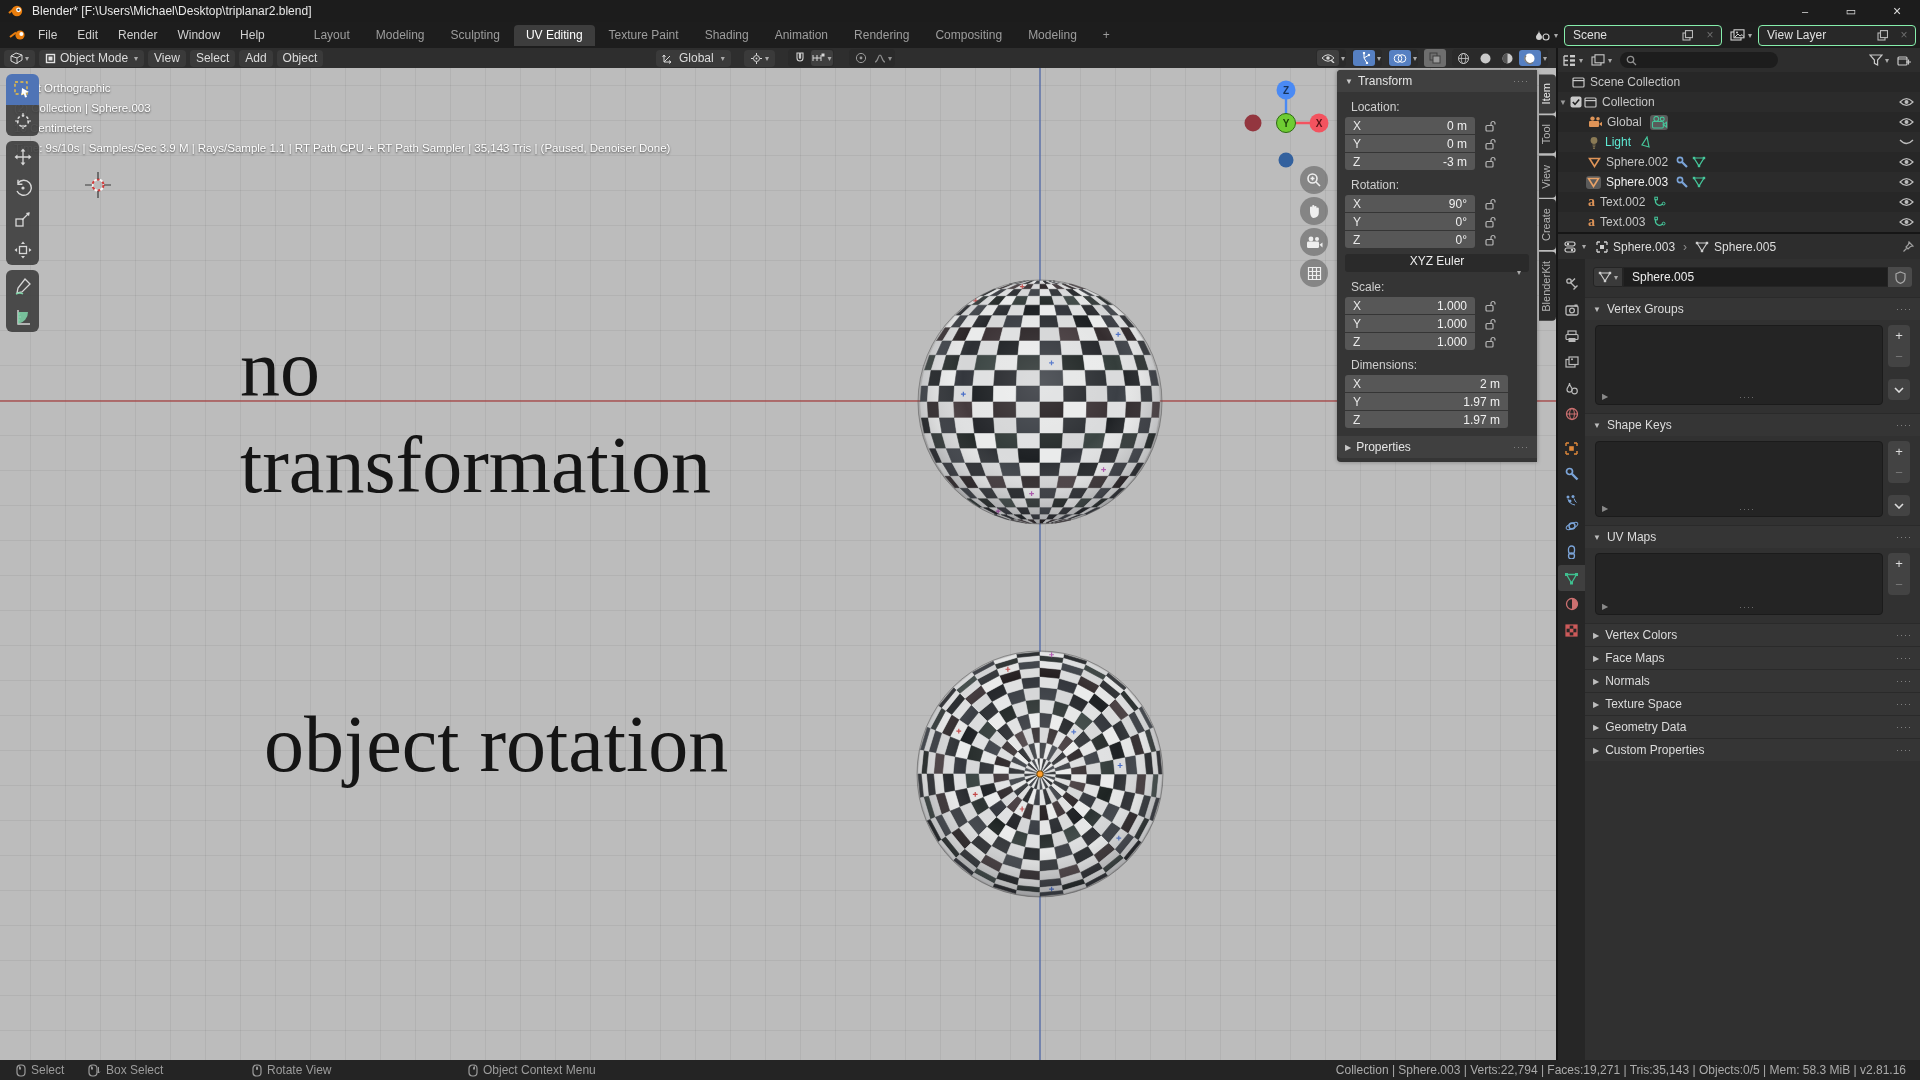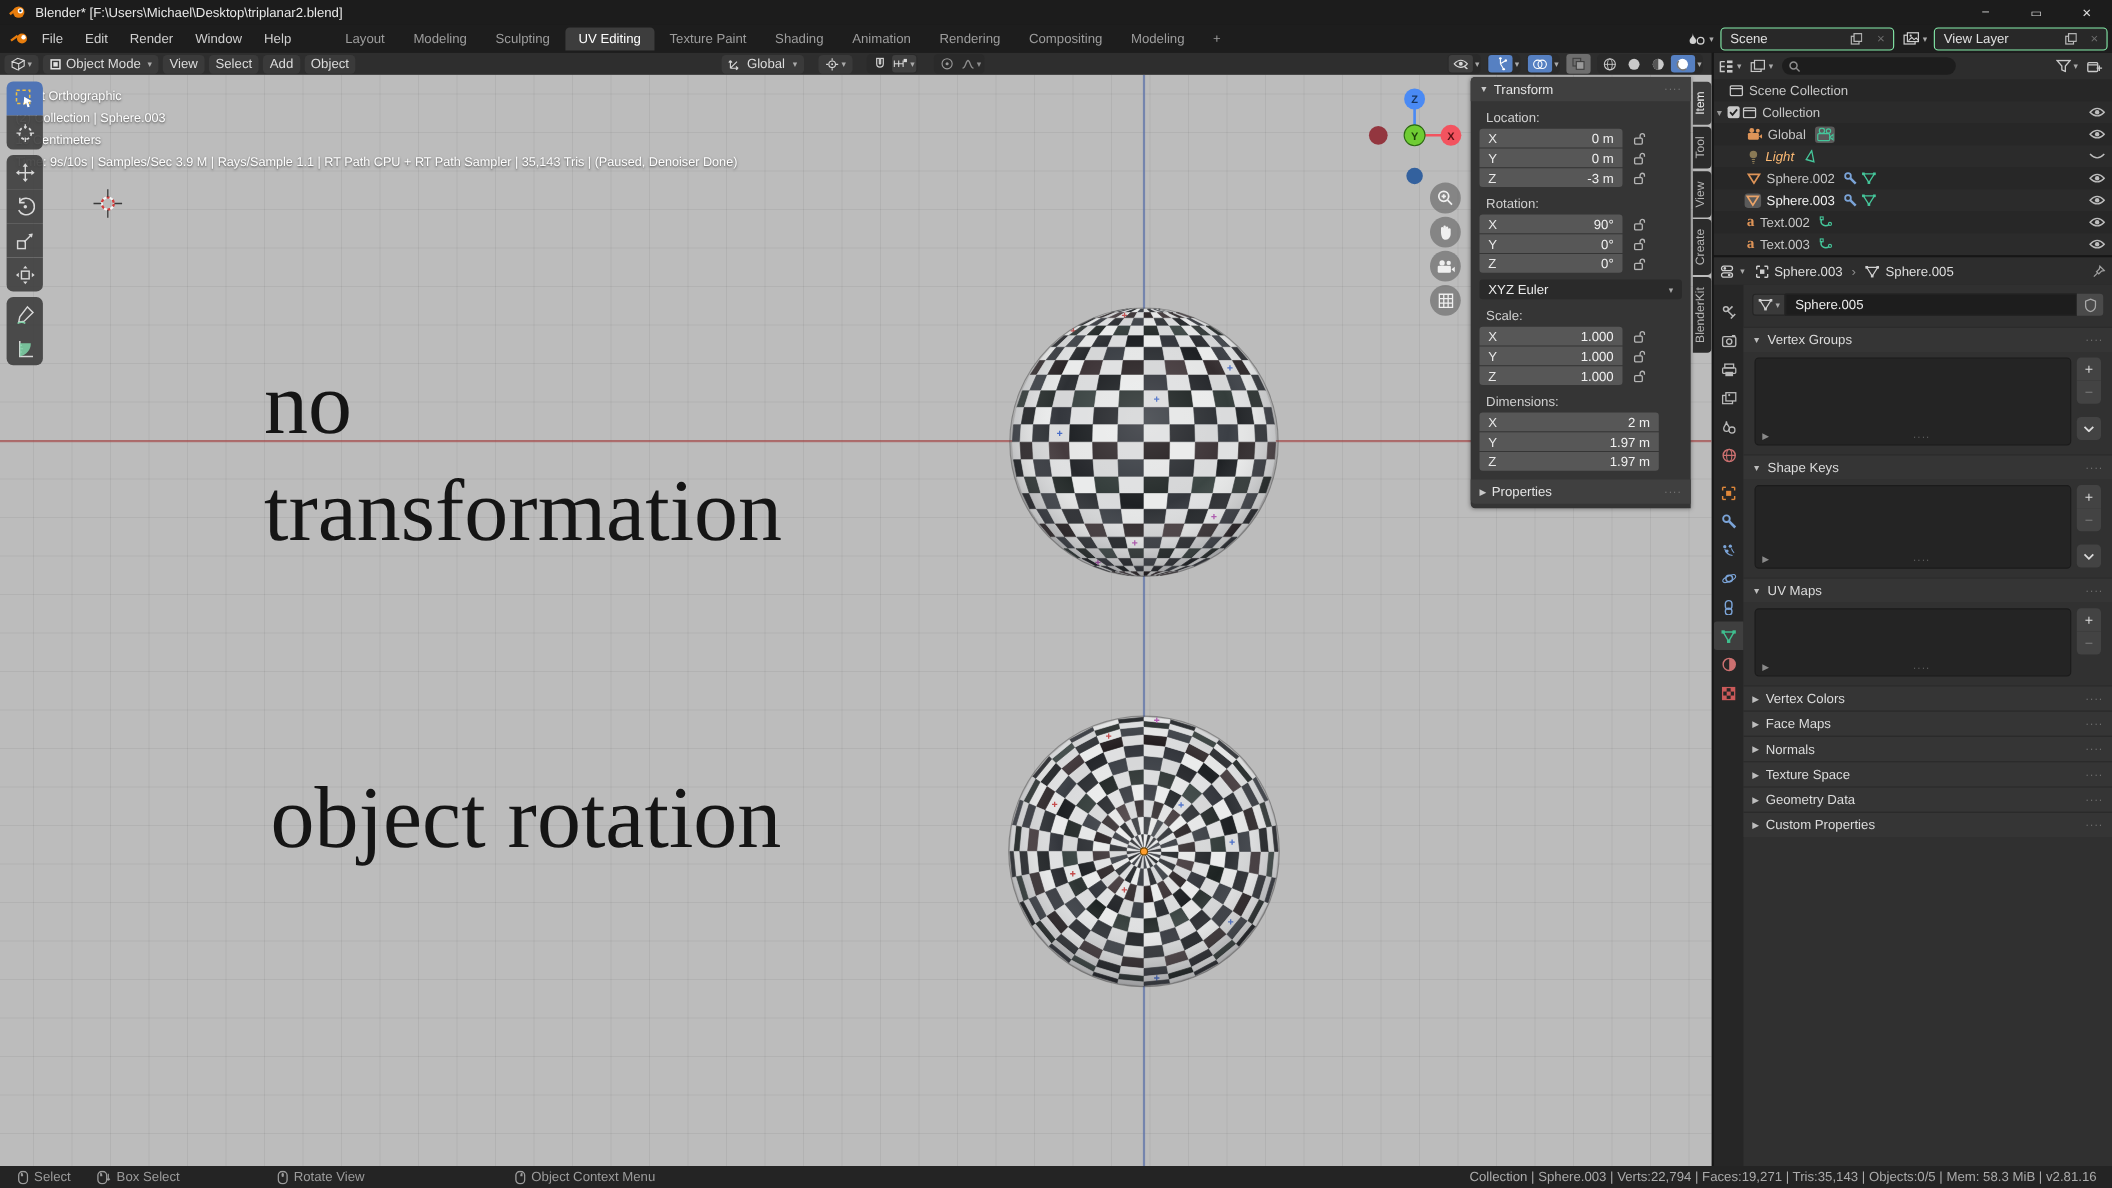--- a/index.html
+++ b/index.html
@@ -52,35 +52,35 @@
   .nlabel{color:#cfcfcf;margin:8px 0 3px 14px;}
   .frow{display:flex;align-items:center;margin:0 0 1px 8px;}
   .nfield{display:flex;height:17px;background:#575757;align-items:center;padding:0 8px;color:#f0f0f0;}
   .nfield .ax{width:20px;color:#e8e8e8;}
   .nfield .val{margin-left:auto;}
   .w130{width:114px;}
   .w163{width:147px;}
   .rtop{border-radius:3px 3px 0 0;}
   .rbot{border-radius:0 0 3px 3px;}
   .lock{margin-left:10px;}
-  .dd{display:flex;align-items:center;height:18px;background:#2a2a2a;border-radius:3px;margin:6px 8px 2px;padding:0 8px;color:#ececec;}
+  .dd{display:flex;align-items:center;height:18px;background:#2a2a2a;border-radius:3px;margin:6px 8px 2px;padding:0 8px;color:#ececec;flex-direction:column;}
   .dd .chev{margin-left:auto;}
   
   #vtabs{position:absolute;left:1539px;top:6px;width:17px;display:flex;flex-direction:column;}
   .vtab{writing-mode:vertical-rl;transform:rotate(180deg);background:#2b2b2b;color:#b4b4b4;font-size:11px;
     padding:9px 1px;margin-bottom:2px;border-radius:4px 0 0 4px;text-align:center;}
   .vtab.active{background:#3a3a3a;color:#ededed;}
   
   #outliner{position:absolute;left:1558px;top:48px;width:362px;height:184px;background:#272727;overflow:hidden;}
   #outliner-header{height:24px;background:#2d2d2d;display:flex;align-items:center;padding:0 4px;}
   .srch{display:flex;align-items:center;background:#1d1d1d;border-radius:9px;height:16px;width:146px;margin-left:8px;padding:0 6px;}
   .orow{height:20px;display:flex;align-items:center;color:#c6c6c6;padding-right:6px;}
   .orow.band{background:#2b2b2b;}
   .olab{margin-left:5px;}
-  .dim{color:#fdba74;font-style:italic;}
+  .dim{color:#5eead4;}
   .oexp{width:10px;text-align:center;font-size:8px;color:#999;}
   .oextra{display:flex;align-items:center;margin-left:8px;gap:3px;}
   .oeye{margin-left:auto;}
   .selbox{background:#5a5a5a;border-radius:3px;padding:1px;}
   
   #props{position:absolute;left:1558px;top:234px;width:362px;height:826px;background:#303030;overflow:hidden;}
   #props-bread{height:25px;background:#2d2d2d;display:flex;align-items:center;padding:0 6px;color:#dedede;}
   #ptabs{position:absolute;left:0;top:25px;width:27px;height:801px;background:#262626;display:flex;flex-direction:column;align-items:center;padding-top:12px;}
   .ptab{width:27px;height:26px;display:flex;align-items:center;justify-content:center;}
   .ptab.active{background:#3f3f3f;border-radius:3px 0 0 3px;}
@@ -1026,21 +1026,21 @@
       <circle cx="7" cy="7" r="3.2" fill="#ff9e2c" stroke="#7a4a00" stroke-width="1"></circle>
     </svg>
 
     <svg class="abs" style="left:84px;top:103px" width="28" height="28" viewBox="0 0 28 28">
       <circle cx="14" cy="14" r="5.5" fill="none" stroke="#d43c3c" stroke-width="2" stroke-dasharray="3 3"></circle>
       <circle cx="14" cy="14" r="5.5" fill="none" stroke="#f5f5f5" stroke-width="2" stroke-dasharray="3 3" stroke-dashoffset="3"></circle>
       <path d="M14 1 V8 M14 20 V27 M1 14 H8 M20 14 H27" stroke="#3a3a3a" stroke-width="1.2"></path>
     </svg>
 
     <div class="vp-text" style="left:240px;top:252px"><span>no</span><br><span>transformation</span></div>
-    <div class="vp-text" style="left:246px;top:628px"><span>object rotation</span><br></div>
+    <div class="vp-text" style="left:264px;top:628px"><span>object rotation</span><br></div>
 
     <div class="ovl" style="top:14px">Front Orthographic</div>
     <div class="ovl" style="top:34px">(2) Collection | Sphere.003</div>
     <div class="ovl" style="top:54px">10 Centimeters</div>
     <div class="ovl" style="top:74px">Time: 9s/10s | Samples/Sec 3.9 M | Rays/Sample 1.1 | RT Path CPU + RT Path Sampler | 35,143 Tris | (Paused, Denoiser Done)</div>
 
     <div id="toolbar">
       <div class="tool first active">
         <svg width="19" height="19" viewBox="0 0 19 19">
             <rect x="2" y="2" width="12" height="12" fill="none" stroke="#f0c040" stroke-width="1.4" stroke-dasharray="3 2.4"></rect>

